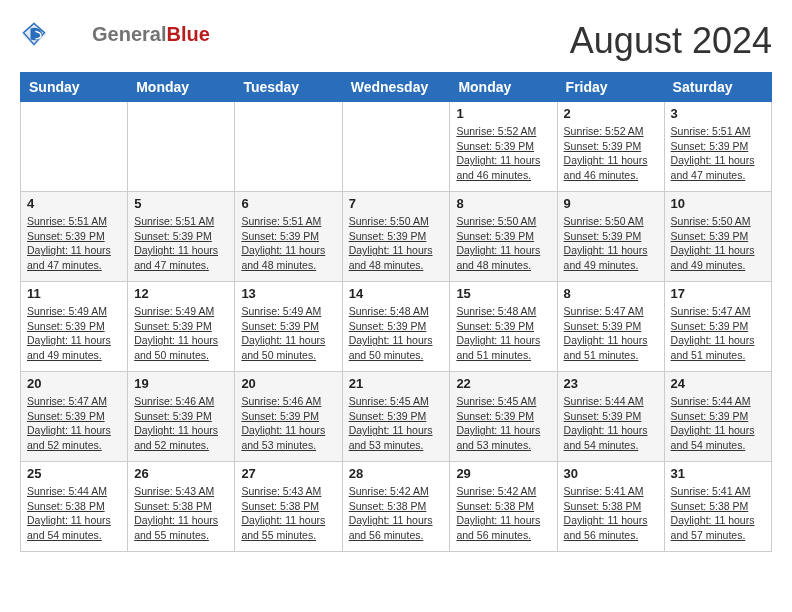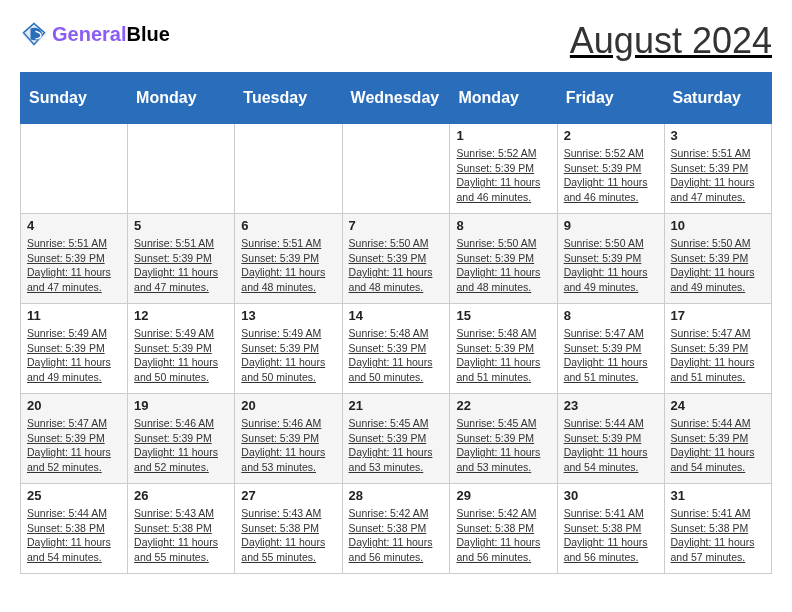--- a/index.html
+++ b/index.html
@@ -20,42 +20,41 @@
       display: flex;
       align-items: center;
     }
     .logo-icon {
       width: 28px;
       height: 28px;
       margin-right: 4px;
     }
     .title-area {
       text-align: right;
-      text-decoration: underline;
     }
     .month-year {
       font-size: 36px;
       font-weight: normal;
       color: #333;
     }
     .location {
       font-size: 16px;
       color: #555;
     }
     .calendar-table {
       width: 100%;
       border-collapse: collapse;
       font-size: 11px;
     }
     .calendar-table thead th {
       background: #2a6ebb;
       color: #fff;
       text-align: left;
-      padding: 16px 8px;
-      font-size: 16px;
+      padding: 6px 8px;
+      font-size: 14px;
       font-weight: bold;
       border: 1px solid #2a6ebb;
     }
     .calendar-table tbody td {
       border: 1px solid #ccc;
       vertical-align: top;
       padding: 4px 6px;
       width: 108px;
       min-height: 80px;
       height: 90px;
@@ -88,21 +87,21 @@
 <div class="header-area">
   <div class="logo-area">
     <svg class="logo-icon" viewBox="0 0 40 40">
       <polygon points="20,2 38,20 20,38 2,20" fill="#2a6ebb" opacity="0.15"></polygon>
       <polygon points="20,5 35,18 20,35 5,18" fill="none" stroke="#2a6ebb" stroke-width="2"></polygon>
       <path d="M15,12 Q28,8 32,20 Q28,32 15,28 L15,12 Z" fill="#2a6ebb"></path>
       <path d="M22,16 Q30,18 30,22 Q30,26 22,27" fill="none" stroke="#fff" stroke-width="2"></path>
     </svg>
     <div>
       <div style="font-size:20px;font-weight:bold;color:#1a1a1a;line-height:1.1;">
-        <span style="color:#8b5cf6;">General</span><span style="color:#000000;">Blue</span>
+        <span style="color:#737373;margin-left:40px;">General</span><span style="color:#b91c1c;">Blue</span>
       </div>
     </div>
   </div>
   <div class="title-area">
     <div class="month-year">August 2024</div>
   </div>
 </div>
 
 <table class="calendar-table">
   <thead>

